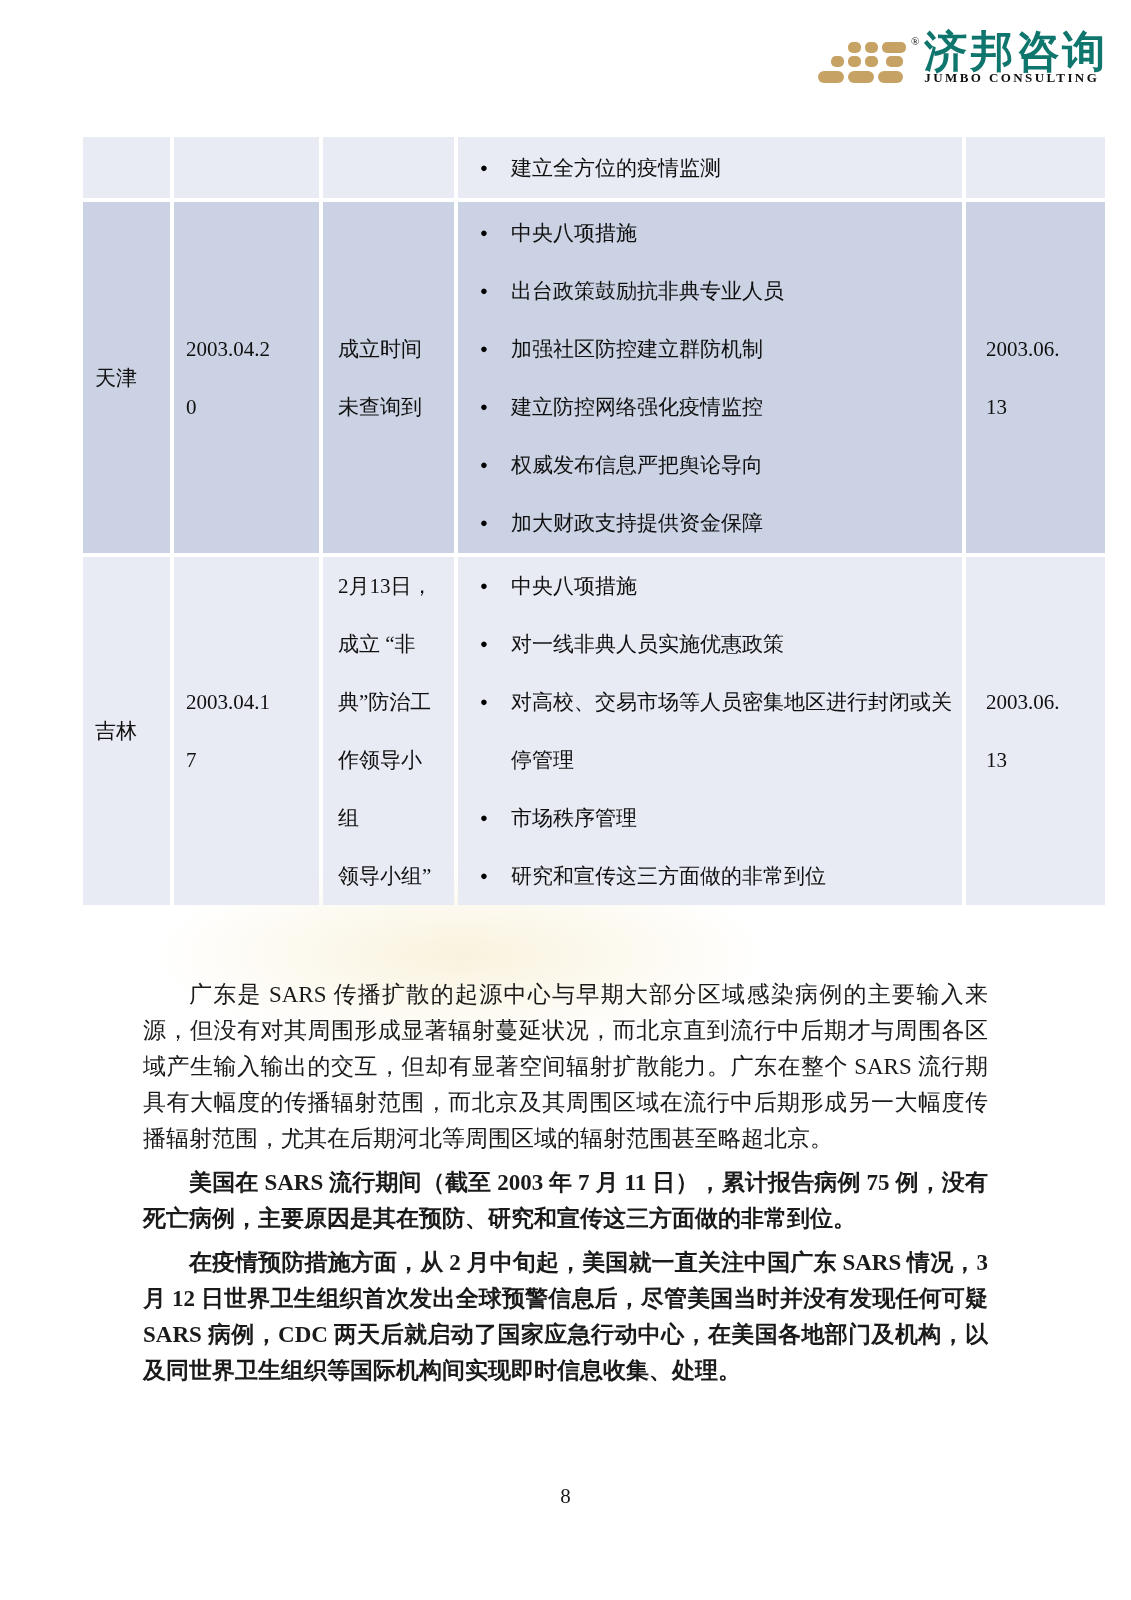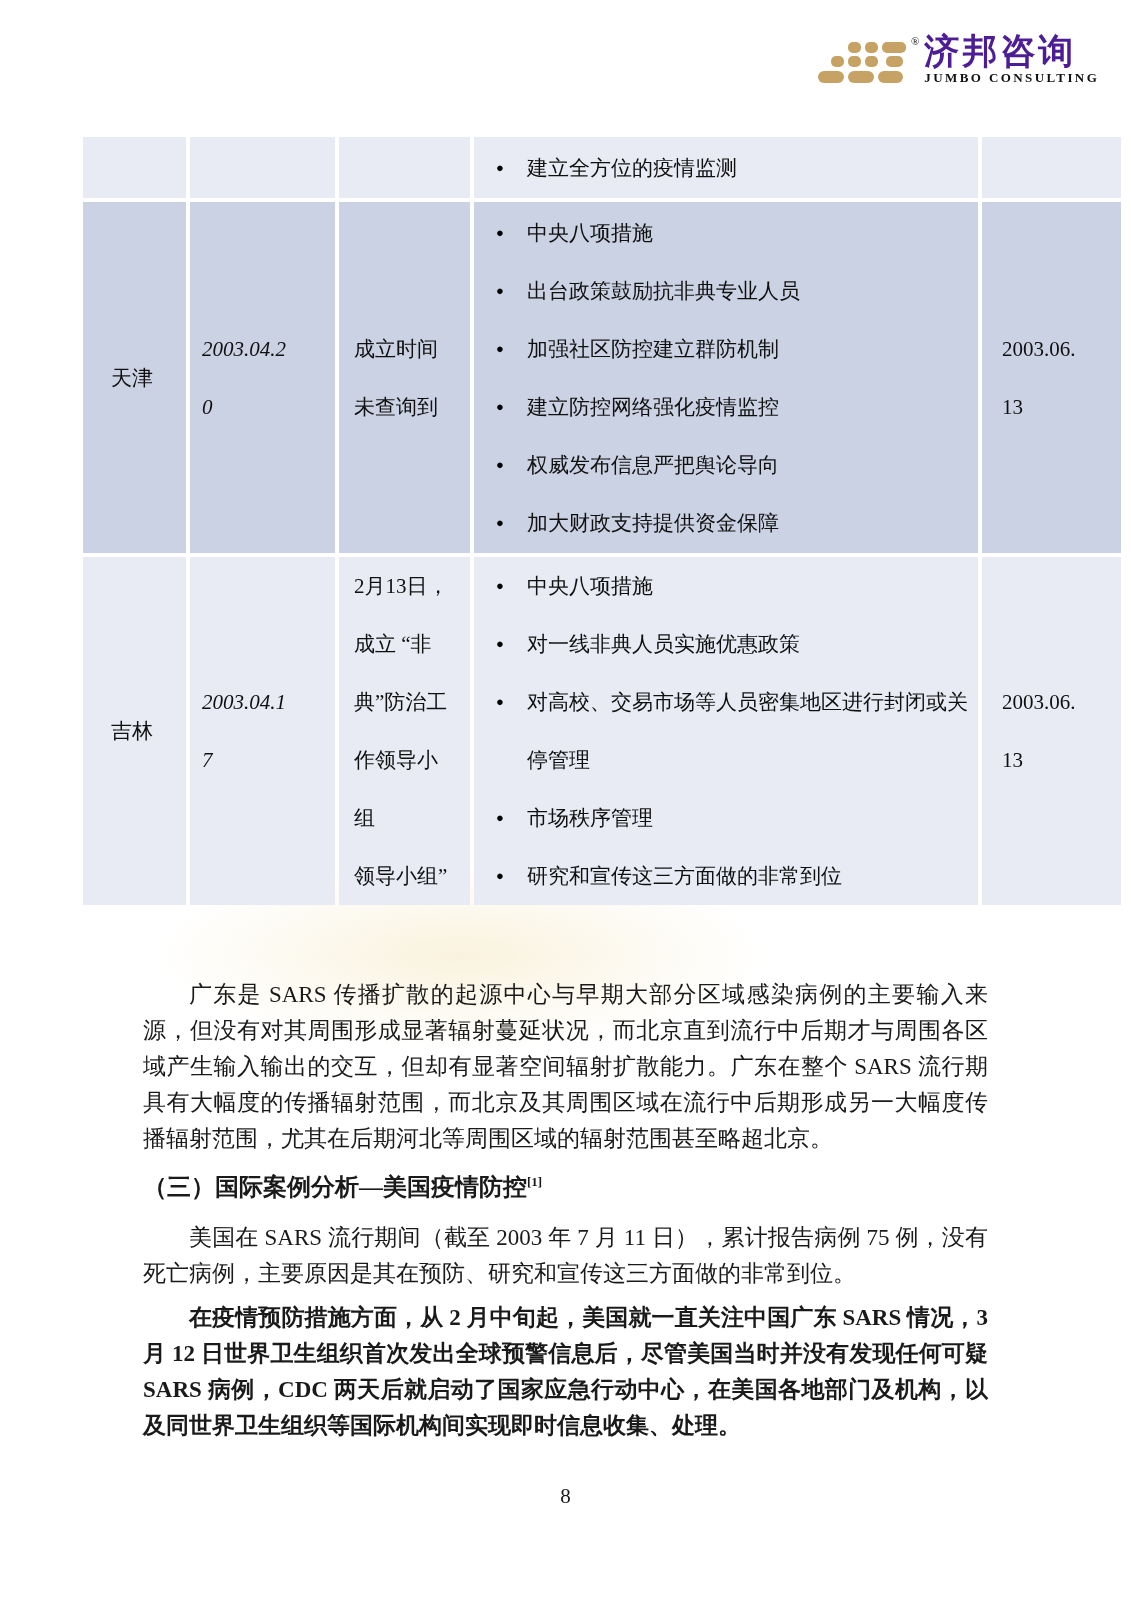--- a/index.html
+++ b/index.html
@@ -7,42 +7,42 @@
     position:relative;width:1131px;height:1600px;margin:0 auto;
     background:#ffffff;overflow:hidden;
     font-family:"Liberation Serif","DejaVu Serif",serif;
     color:#1a1a1a;
   }
   
   .brand{position:absolute;top:34px;left:818px;display:flex;align-items:flex-start;}
   .brand-icon{display:block;margin-top:6px;}
   .brand-reg{font-size:11px;line-height:11px;margin:2px 3px 0 3px;color:#111;}
   .brand-text{margin-left:2px;}
-  .brand-cn{font-size:35px;line-height:36px;font-weight:bold;letter-spacing:3px;color:#4c1d95;}
+  .brand-cn{font-size:43px;line-height:36px;font-weight:bold;letter-spacing:3px;color:#0f766e;}
   .brand-en{font-size:13px;line-height:14px;font-weight:bold;letter-spacing:2.4px;color:#111;margin-top:1px;}
   
   .watermark{
     position:absolute;left:150px;top:860px;width:620px;height:190px;border-radius:50%;
     background:radial-gradient(ellipse at center,rgba(247,238,210,.75),rgba(247,238,210,0) 70%);
   }
   
   table.gov-table{
     position:absolute;left:79px;top:133px;
     border-collapse:separate;border-spacing:4px;
     table-layout:fixed;
     font-size:21px;line-height:58px;color:#101010;
   }
   .gov-table td{vertical-align:middle;padding:0;}
   .gov-table tr.light td{background:#E8EBF4;}
   .gov-table tr.dark td{background:#CBD2E3;}
   tr.r0 td{height:61px;}
   tr.r1 td{height:351px;}
   tr.r2 td{height:265px;}
-  td.c-prov{width:75px;padding-left:28px;}
-  td.c-date{width:133px;padding-left:12px;white-space:pre;font-style:italic;}
+  td.c-prov{width:75px;padding-left:12px;}
+  td.c-date{width:133px;padding-left:12px;white-space:pre;}
   td.c-est{width:116px;padding-left:15px;white-space:pre;}
   td.c-meas{width:504px;}
   td.c-end{width:119px;padding-left:20px;white-space:pre;}
   ul.measures{list-style:none;margin:0;padding:0 6px 0 22px;}
   ul.measures li{display:flex;align-items:flex-start;}
   .blt{width:31px;flex:0 0 31px;font-size:13px;line-height:58px;color:#000;}
   .btxt{flex:1;white-space:pre-line;}
   
   .bodytext{position:absolute;left:143px;top:977px;width:845px;font-size:23px;line-height:36px;text-align:justify;}
   .para{margin:0;text-indent:2em;}
@@ -185,20 +185,19 @@
             </ul>
         </td>
         <td class="c-end">2003.06.
 13</td>
       </tr>
     </tbody>
   </table>
 
   <main class="bodytext">
     <p class="para">广东是 SARS 传播扩散的起源中心与早期大部分区域感染病例的主要输入来源，但没有对其周围形成显著辐射蔓延状况，而北京直到流行中后期才与周围各区域产生输入输出的交互，但却有显著空间辐射扩散能力。广东在整个 SARS 流行期具有大幅度的传播辐射范围，而北京及其周围区域在流行中后期形成另一大幅度传播辐射范围，尤其在后期河北等周围区域的辐射范围甚至略超北京。</p>
-    <h3 class="heading"><span>（三）国际案例分析—美国疫情防控</span><sup>[1]</sup></h3>
     <p class="para">美国在 SARS 流行期间（截至 2003 年 7 月 11 日），累计报告病例 75 例，没有死亡病例，主要原因是其在预防、研究和宣传这三方面做的非常到位。</p>
     <p class="para p3">在疫情预防措施方面，从 2 月中旬起，美国就一直关注中国广东 SARS 情况，3 月 12 日世界卫生组织首次发出全球预警信息后，尽管美国当时并没有发现任何可疑 SARS 病例，CDC 两天后就启动了国家应急行动中心，在美国各地部门及机构，以及同世界卫生组织等国际机构间实现即时信息收集、处理。</p>
   </main>
 
   <div class="pageno">8</div>
 
 </div>
 
 </body></html>

